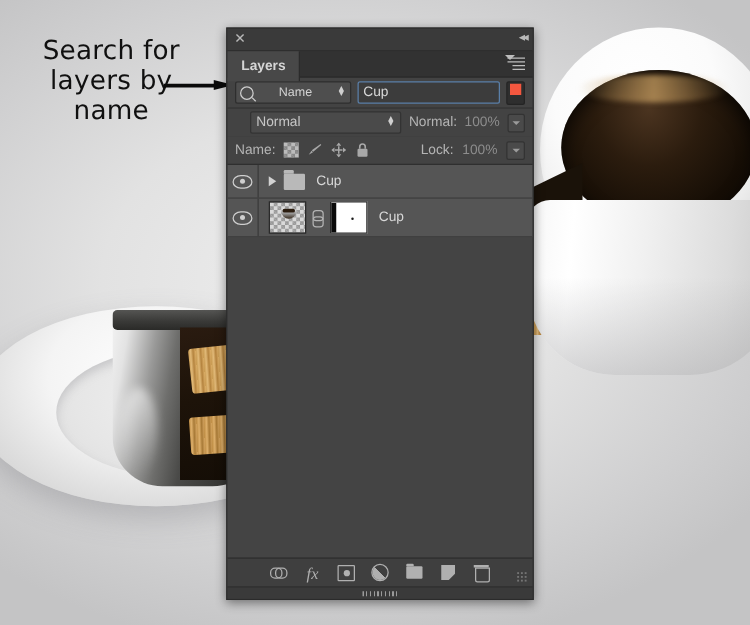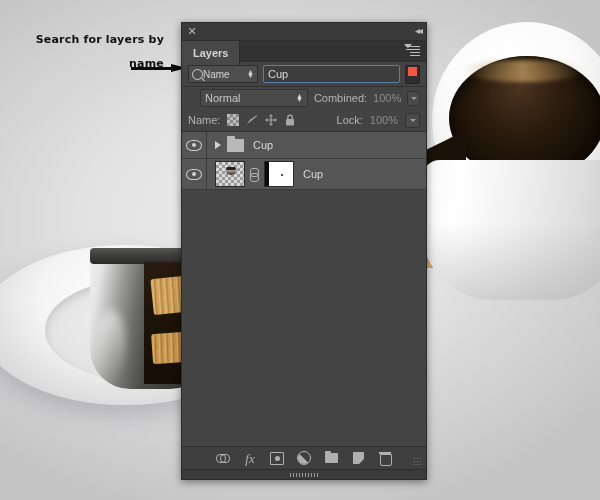--- a/index.html
+++ b/index.html
@@ -54,22 +54,22 @@
     border-radius:18px 18px 70px 70px;
     background:linear-gradient(95deg,#f6f6f6 0%,#ffffff 18%,#f0f0f0 46%,#dcdcdc 78%,#c9c9c9 100%);}
   .bigcup .shade{position:absolute;left:-10px;top:200px;width:200px;height:78px;border-radius:0 0 70px 70px;
     background:linear-gradient(180deg,rgba(190,190,190,.0),rgba(170,170,172,.5));}
   .bigcup .wedge{position:absolute;left:-22px;top:122px;width:56px;height:52px;
     background:#1a1209;transform:skewY(-26deg);}
   .bigcup .wedgecake{position:absolute;left:-34px;top:146px;width:46px;height:100px;
     background:repeating-linear-gradient(90deg,#c79a53 0px,#e3bb7b 2px,#b0803c 4px,#d5a760 6px);}
 
   
-  #annotation{position:absolute;left:14px;top:28px;width:150px;text-align:right;
-    font-weight:bold;font-size:11px;line-height:24px;color:#101010;
+  #annotation{position:absolute;left:14px;top:28px;width:150px;text-align:center;
+    font-weight:normal;font-size:21px;line-height:24px;color:#101010;
     font-family:"DejaVu Sans", sans-serif;letter-spacing:.2px;}
   #arrow{position:absolute;left:131px;top:64px;width:56px;height:9px;}
   #arrow .shaft{position:absolute;left:0;top:3px;width:42px;height:3px;background:#0a0a0a;}
   #arrow .head{position:absolute;left:40px;top:0;width:0;height:0;
     border-left:16px solid #0a0a0a;border-top:4.5px solid transparent;border-bottom:4.5px solid transparent;}
 
   
   #panel{position:absolute;left:181px;top:22px;width:244px;height:456px;
     background:#393939;border:1px solid #2b2b2b;
     box-shadow:0 2px 8px rgba(0,0,0,.45);
@@ -90,21 +90,21 @@
   .panelmenu i{display:block;height:1px;background:#bdbdbd;margin-bottom:2px;}
   .panelmenu i:nth-child(1){width:14px;} .panelmenu i:nth-child(2){width:14px;}
   .panelmenu i:nth-child(3){width:10px;margin-left:4px;} .panelmenu i:nth-child(4){width:10px;margin-left:4px;}
   .pmcaret{position:absolute;right:14px;top:3px;width:0;height:0;border-left:4px solid transparent;
     border-right:4px solid transparent;border-top:4px solid #bdbdbd;}
 
   
   .filterrow{height:24px;background:#434343;display:flex;align-items:center;padding:0 6px;gap:5px;flex:0 0 auto;
     border-bottom:1px solid #313131;}
   .fsel{height:16px;min-width:62px;background:#4e4e4e;border:1px solid #2e2e2e;border-radius:2px;
-    display:flex;align-items:center;gap:0;padding:0 3px;color:#d2d2d2;font-size:10px;cursor:pointer;}
+    display:flex;align-items:center;gap:20px;padding:0 3px;color:#d2d2d2;font-size:10px;cursor:pointer;}
   .magn{width:9px;height:9px;border:1.4px solid #cfcfcf;border-radius:50%;position:relative;flex:0 0 auto;}
   .magn::after{content:"";position:absolute;right:-3px;bottom:-2px;width:4px;height:1.4px;background:#cfcfcf;transform:rotate(45deg);}
   .updown{margin-left:auto;display:flex;flex-direction:column;line-height:4px;font-size:7px;color:#cfcfcf;}
   .ftext{flex:1;height:16px;background:#3c3c3c;border:1px solid #5a7fa8;border-radius:2px;display:flex;align-items:center;
     padding:0 4px;color:#d8d8d8;font-size:11px;cursor:text;}
   .ftoggle{width:13px;height:16px;background:#2e2e2e;border:1px solid #242424;border-radius:2px;
     display:flex;align-items:flex-start;justify-content:center;padding-top:1px;cursor:pointer;}
   .ftoggle span{display:block;width:9px;height:9px;background:#f4573f;}
 
   
@@ -244,21 +244,21 @@
     <div class="ftoggle">
         <span></span>
       </div>
   </div>
 
   <div class="blendrow">
     <div class="blendsel">
       <span>Normal</span>
       <span class="updown">▲<br>▼</span>
     </div>
-    <span class="lbl">Combined:</span>
+    <span class="lbl">Normal:</span>
     <span class="numdim">100%</span>
     <span class="minicaret"></span>
   </div>
 
   <div class="lockrow">
     <span class="lbl">Name:</span>
     <span class="lockicon checker"></span>
     <span class="lockicon">
       <svg viewBox="0 0 12 12" width="12" height="12">
           <path d="M10.5 1.2 L11 2 L4.6 7.4 L3.4 6.2 Z" fill="#c2c2c2"></path>

